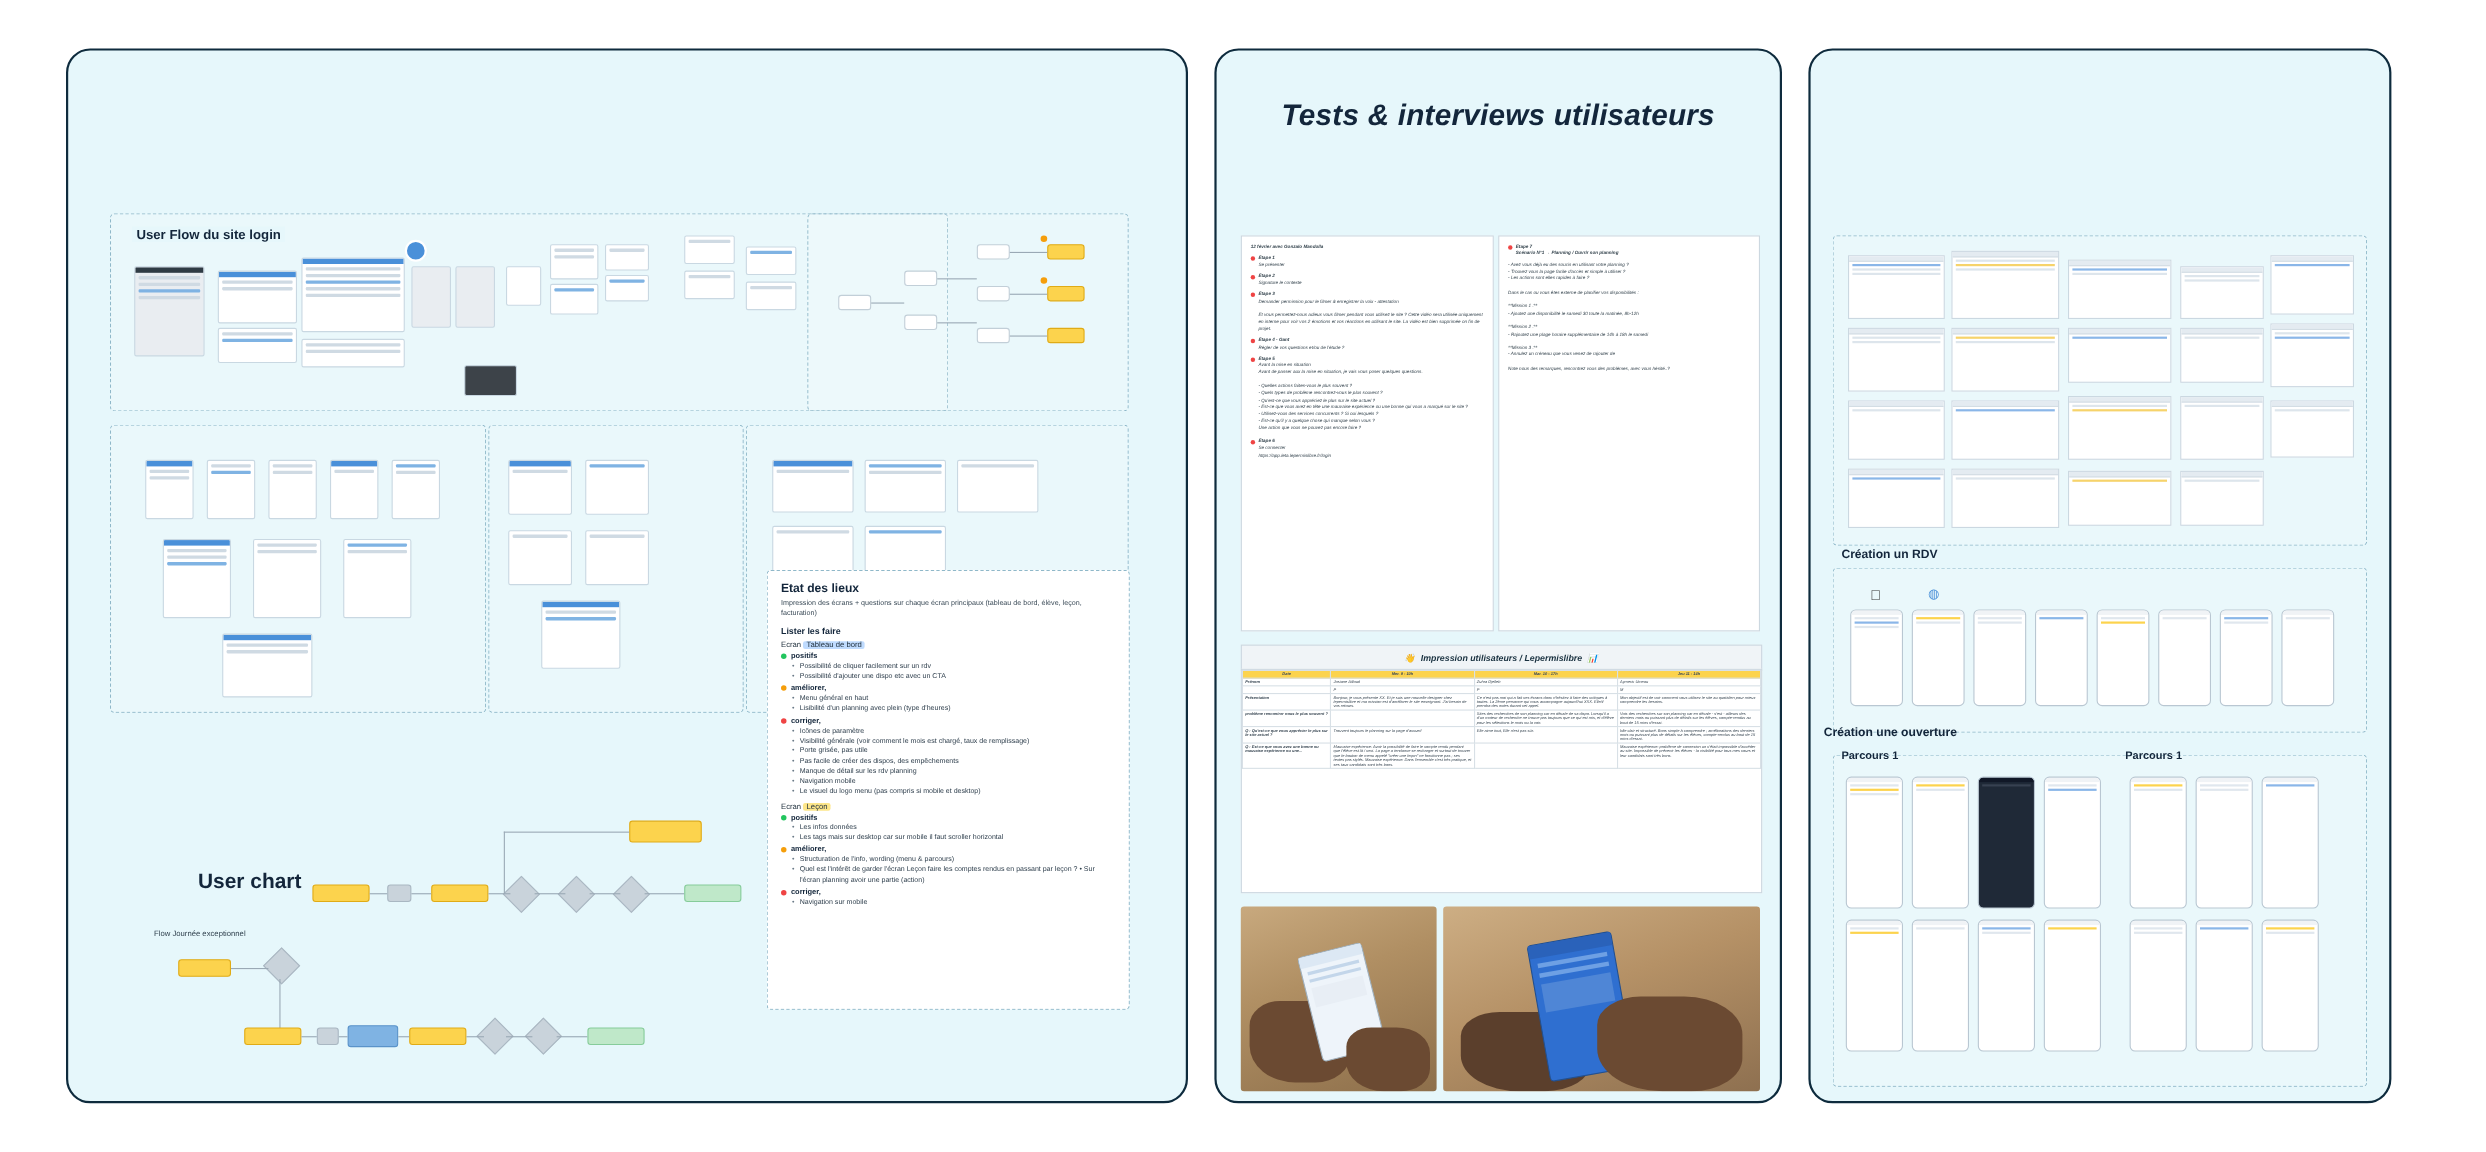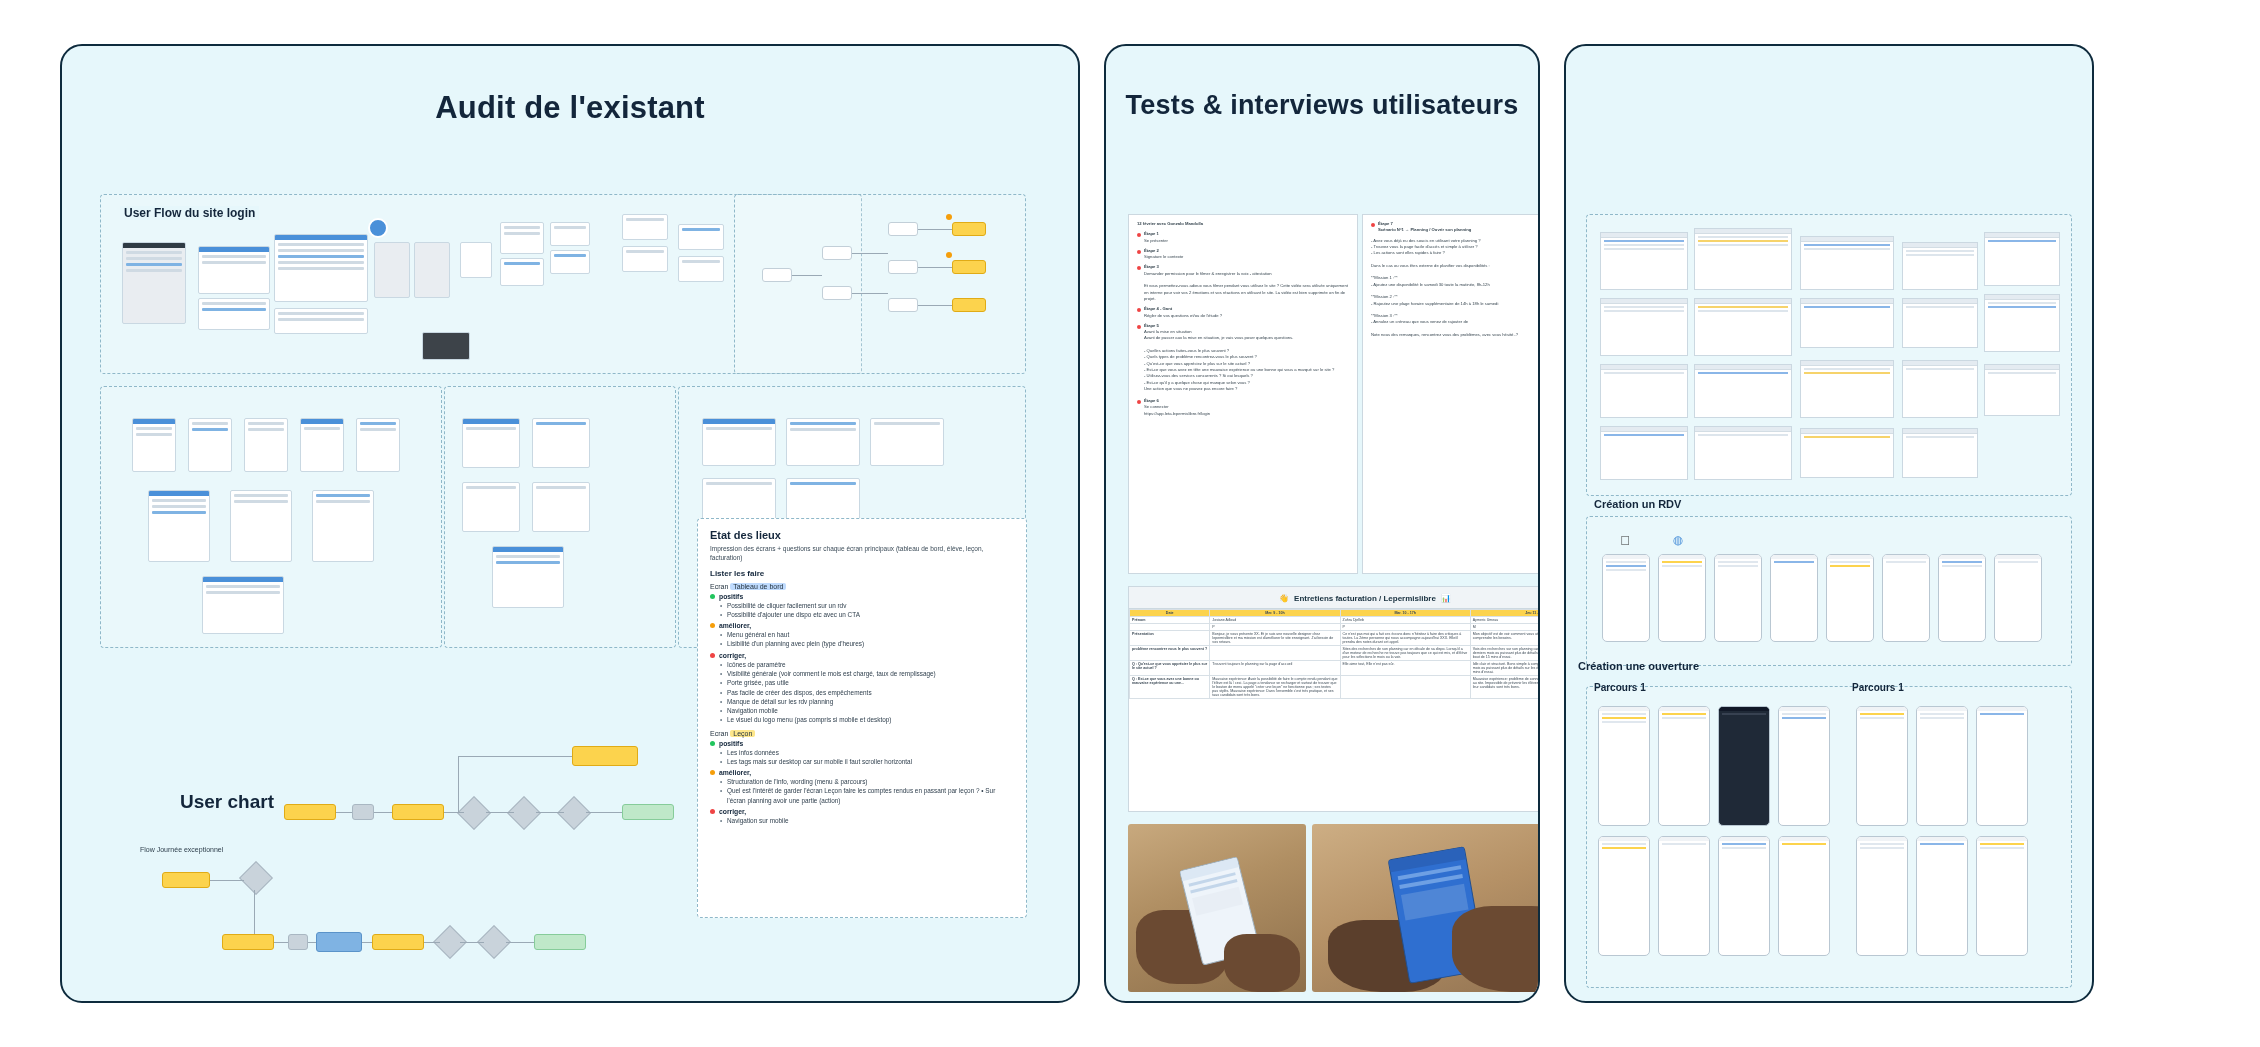--- a/index.html
+++ b/index.html
@@ -8,21 +8,21 @@
     font-family:"Liberation Sans",sans-serif;color:#13263b;overflow:hidden;
   }
   .board{
     position:absolute;inset:0;display:flex;gap:24px;padding:44px 60px;box-sizing:border-box;
   }
   .panel{
     background:#e6f7fb;border:2px solid #0e2b3d;border-radius:22px;
     position:relative;box-sizing:border-box;overflow:hidden;
   }
   .panel.audit{width:1020px;}
-  .panel.tests{width:436px;}
+  .panel.tests{width:516px;font-style:italic;}
   .panel.bench{width:530px;}
   .panel-title{
     text-align:center;font-size:31px;font-weight:bold;letter-spacing:.2px;
     margin-top:44px;color:#13263b;
   }
   .panel.tests .panel-title,.panel.bench .panel-title{font-size:27px;margin-top:44px;}
 
   
   .dashed{
     position:absolute;border:1px dashed #8fb8c9;border-radius:4px;background:rgba(255,255,255,.18);
@@ -111,21 +111,20 @@
   .phoneframe .ln.y{background:#fcd34d;}
   .phoneframe .ln.b{background:#8ab6e8;}
   .ico{position:absolute;display:flex;align-items:center;justify-content:center;}
 </style>
 </head>
 <body>
 
 <div class="board">
 
   <section class="panel audit">
-    <div class="panel-title">Audit de l'existant</div>
 
     <div class="dashed" style="left:38px;top:148px;width:760px;height:178px;"></div>
     <div class="dashed" style="left:672px;top:148px;width:290px;height:178px;"></div>
     <div class="dashed" style="left:38px;top:340px;width:340px;height:260px;"></div>
     <div class="dashed" style="left:382px;top:340px;width:230px;height:260px;"></div>
     <div class="dashed" style="left:616px;top:340px;width:346px;height:260px;"></div>
     <div class="section-label" style="left:58px;top:160px;">User Flow du site login</div>
 
     <div class="mini grey" style="left:60px;top:196px;width:62px;height:80px;">
         <div class="hdr dark"></div>
@@ -471,21 +470,21 @@
 - Rajoutez une plage horaire supplémentaire de 14h à 18h le samedi
 
 **Mission 3 :**
 - Annulez un créneau que vous venez de rajouter de
 
 Note nous des remarques, rencontrez vous des problèmes, avec vous hésité..?</div>
     </div>
 
     <div class="hdr-ent" style="left:22px;top:540px;width:472px;height:22px;">
       <span>👋</span>
-      <span>Entretiens facturation / Lepermislibre</span>
+      <span>Impression utilisateurs / Lepermislibre</span>
       <span>📊</span>
     </div>
 
     <div class="tbl" style="left:22px;top:562px;width:472px;height:202px;">
       <table style="border-collapse:collapse;width:100%;table-layout:fixed;">
         <thead>
             <tr class="head">
           <th style="width:16%">Date</th>
           <th>Mer. 9 - 10h</th>
           <th>Mar. 10 - 17h</th>

